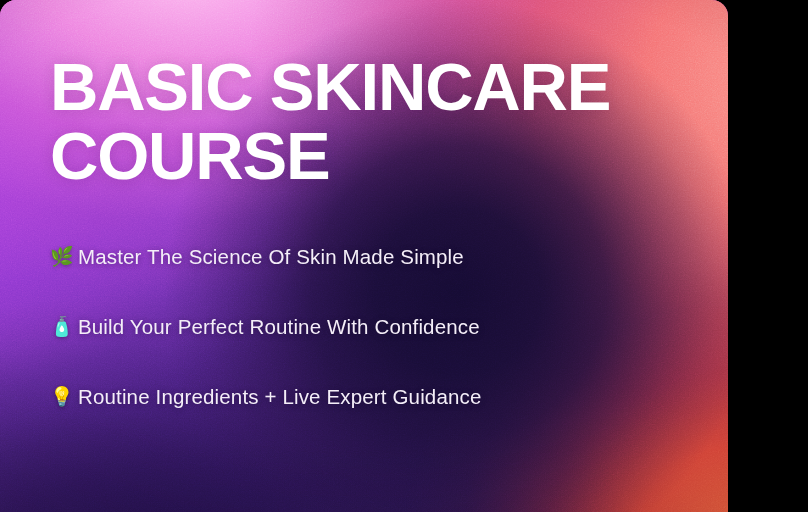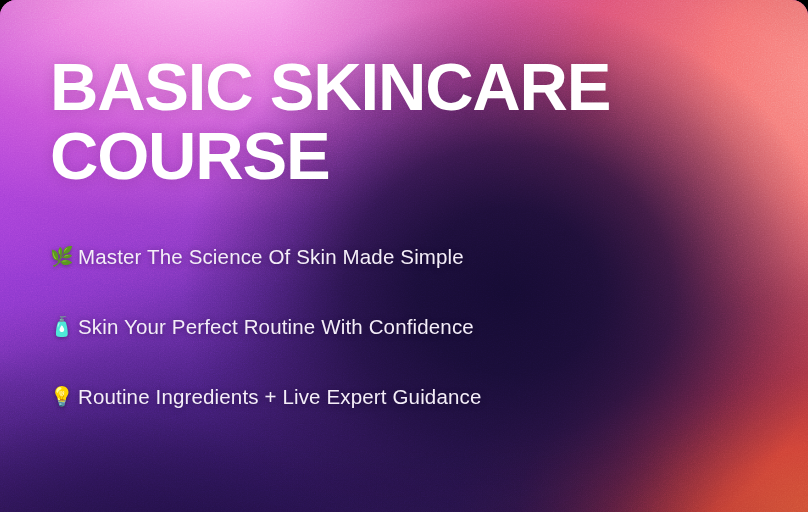--- a/index.html
+++ b/index.html
@@ -9,21 +9,21 @@
   }
   body {
     width: 808px;
     height: 512px;
     overflow: hidden;
     font-family: "Liberation Sans", "DejaVu Sans", sans-serif;
   }
 
   #poster {
     position: relative;
-    width: 808px;
+    width: 728px;
     height: 512px;
     border-radius: 16px 16px 0 0;
     overflow: hidden;
     background-color: #b91c1c;
     isolation: isolate;
   }
 
   
   .mesh {
     position: absolute;
@@ -220,21 +220,21 @@
 
     <ul class="bullets">
 
       <li class="bullet">
         <span class="bullet-icon">🌿</span>
         <span class="bullet-text">Master The Science Of Skin Made Simple</span>
       </li>
 
       <li class="bullet">
         <span class="bullet-icon">🧴</span>
-        <span class="bullet-text">Skin Your Perfect Routine With Confidence</span>
+        <span class="bullet-text">Build Your Perfect Routine With Confidence</span>
       </li>
 
       <li class="bullet">
         <span class="bullet-icon">💡</span>
         <span class="bullet-text">Routine Ingredients + Live Expert Guidance</span>
       </li>
 
     </ul>
   </div>
 </div>

